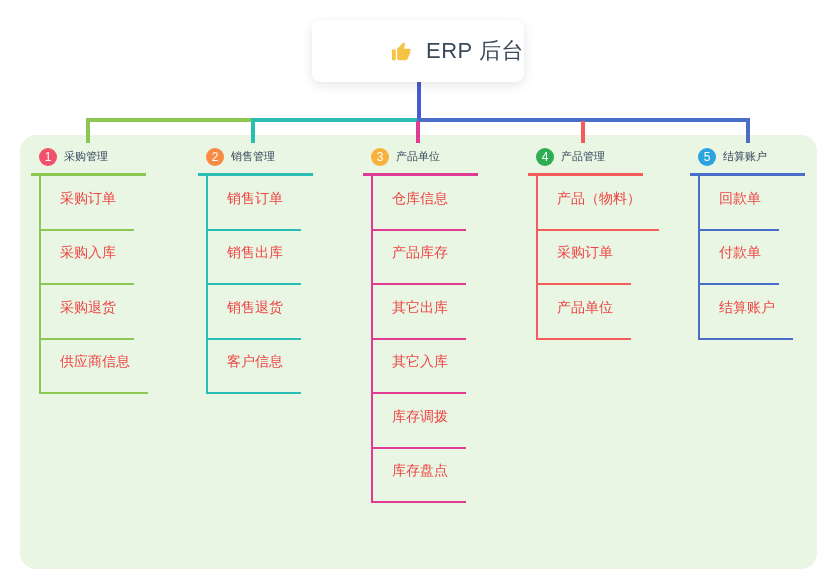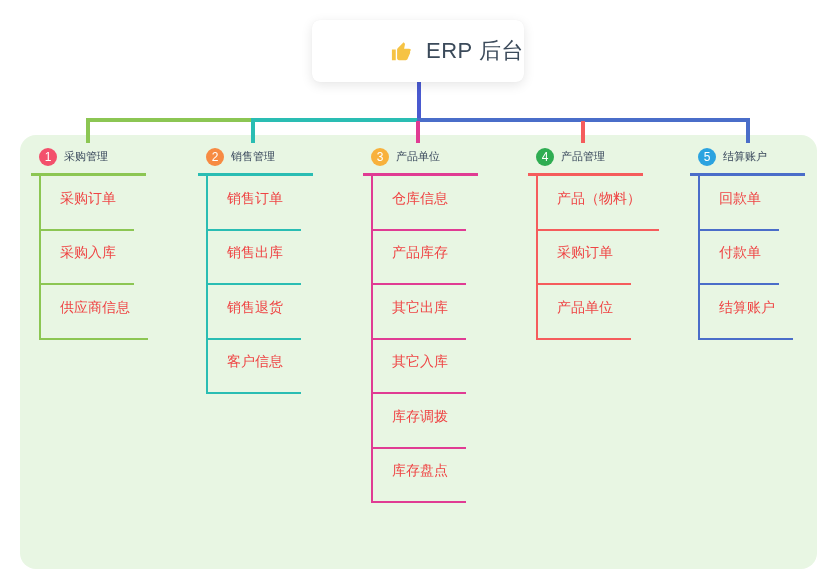--- a/index.html
+++ b/index.html
@@ -69,20 +69,23 @@
     <div class="branch-head">
       <span class="badge" style="background-color: rgb(243, 80, 108);">1</span>
       <span class="branch-label">采购管理</span>
     </div>
     <div class="children">
       <div class="child">
           <span>采购订单</span>
         </div>
       <div class="child">
           <span>采购入库</span>
+        </div>
+      <div class="child">
+          <span>采购退货</span>
         </div>
       <div class="child">
           <span>供应商信息</span>
         </div>
     </div>
   </div>
 
   <div class="branch b2" style="--c: #2abdb3;">
     <div class="branch-head">
       <span class="badge" style="background-color: rgb(247, 139, 67);">2</span>

